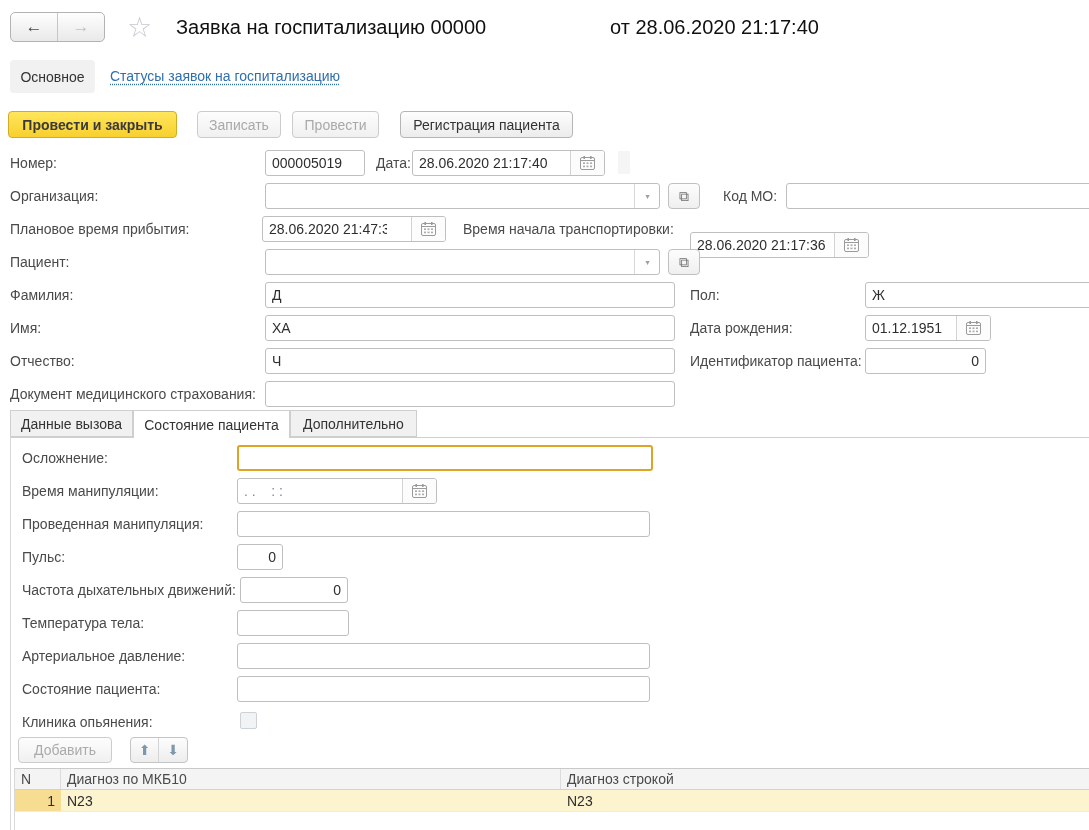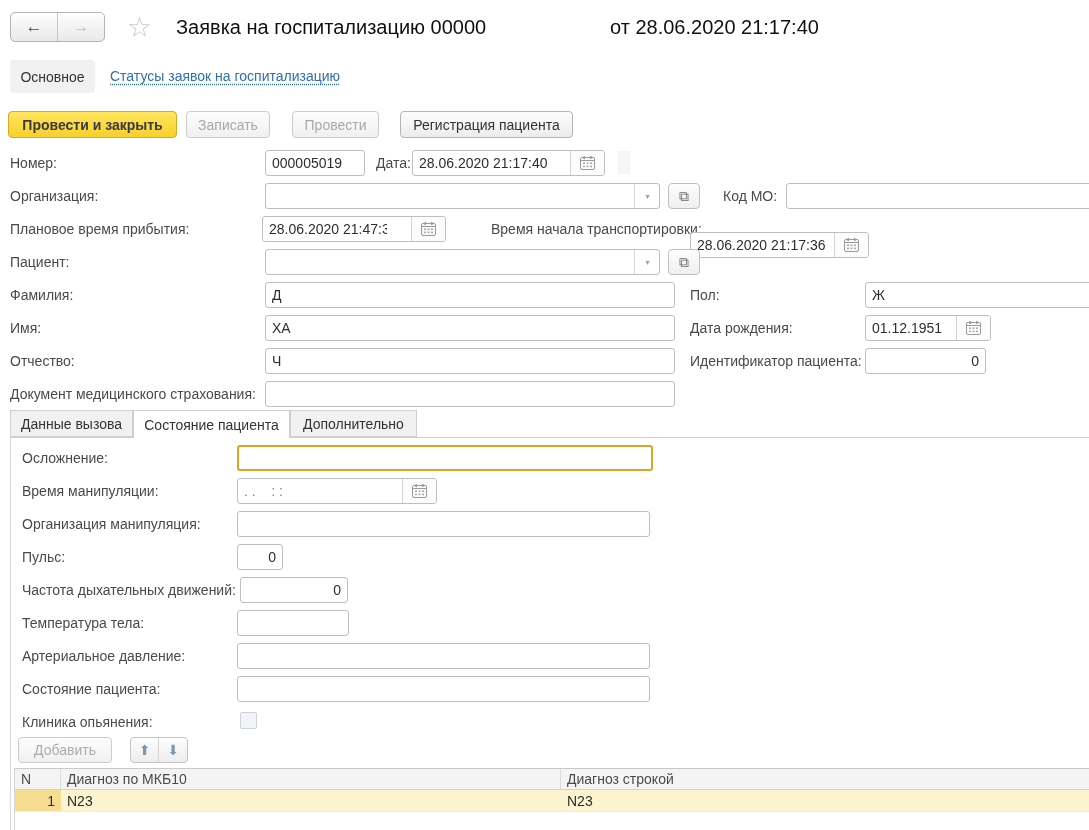--- a/index.html
+++ b/index.html
@@ -97,21 +97,21 @@
       </button>
   </div>
   <div class="star">☆</div>
   <div class="title" style="left:176px;">Заявка на госпитализацию 00000</div>
   <div class="title" style="left:610px;">от 28.06.2020 21:17:40</div>
 
   <div class="main-tab">Основное</div>
   <a class="nav-link">Статусы заявок на госпитализацию</a>
 
   <button class="tbtn primary" style="left:8px;width:169px;">Провести и закрыть</button>
-  <button class="tbtn disabled" style="left:186px;width:84px;">Записать</button>
+  <button class="tbtn disabled" style="left:197px;width:84px;">Записать</button>
   <button class="tbtn disabled" style="left:292px;width:87px;">Провести</button>
   <button class="tbtn" style="left:400px;width:173px;">Регистрация пациента</button>
 
   <div class="lbl" style="left:10px;top:150px;">Номер:</div>
   <div class="fld" style="left:265px;top:150px;width:100px;">
     <span class="val">000005019</span>
   </div>
   <div class="lbl" style="left:376px;top:150px;">Дата:</div>
   <div class="fld" style="left:412px;top:150px;width:193px;">
     <span class="val">28.06.2020 21:17:40</span>
@@ -162,21 +162,21 @@
             <rect x="3" y="6.4" width="2" height="1.6"></rect>
             <rect x="6.5" y="6.4" width="2" height="1.6"></rect>
             <rect x="10" y="6.4" width="2" height="1.6"></rect>
             <rect x="3" y="9.6" width="2" height="1.6"></rect>
             <rect x="6.5" y="9.6" width="2" height="1.6"></rect>
             <rect x="10" y="9.6" width="2" height="1.6"></rect>
           </g>
         </svg>
       </span>
   </div>
-  <div class="lbl" style="left:463px;top:216px;margin-left:28px;">Время начала транспортировки:</div>
+  <div class="lbl" style="left:463px;top:216px;">Время начала транспортировки:</div>
   <div class="fld" style="left:690px;top:232px;width:179px;">
     <span class="val">28.06.2020 21:17:36</span>
     <span class="calbtn">
         <svg class="cal" width="15" height="14" viewBox="0 0 15 14">
           <rect x="0.5" y="1.5" width="14" height="12" rx="1.5" fill="none" stroke="#9a9a9a"></rect>
           <line x1="0.5" y1="4.5" x2="14.5" y2="4.5" stroke="#9a9a9a"></line>
           <rect x="3.4" y="0" width="1.6" height="3" fill="#9a9a9a"></rect>
           <rect x="10" y="0" width="1.6" height="3" fill="#9a9a9a"></rect>
           <g fill="#ababab">
             <rect x="3" y="6.4" width="2" height="1.6"></rect>
@@ -274,21 +274,21 @@
             <rect x="6.5" y="6.4" width="2" height="1.6"></rect>
             <rect x="10" y="6.4" width="2" height="1.6"></rect>
             <rect x="3" y="9.6" width="2" height="1.6"></rect>
             <rect x="6.5" y="9.6" width="2" height="1.6"></rect>
             <rect x="10" y="9.6" width="2" height="1.6"></rect>
           </g>
         </svg>
       </span>
   </div>
 
-  <div class="lbl" style="left:22px;top:511px;">Организация манипуляция:</div>
+  <div class="lbl" style="left:22px;top:511px;">Проведенная манипуляция:</div>
   <div class="fld" style="left:237px;top:511px;width:413px;">
     <span class="val"></span>
   </div>
 
   <div class="lbl" style="left:22px;top:544px;">Пульс:</div>
   <div class="fld" style="left:237px;top:544px;width:46px;">
     <span class="val num">0</span>
   </div>
 
   <div class="lbl" style="left:22px;top:577px;">Частота дыхательных движений:</div>

